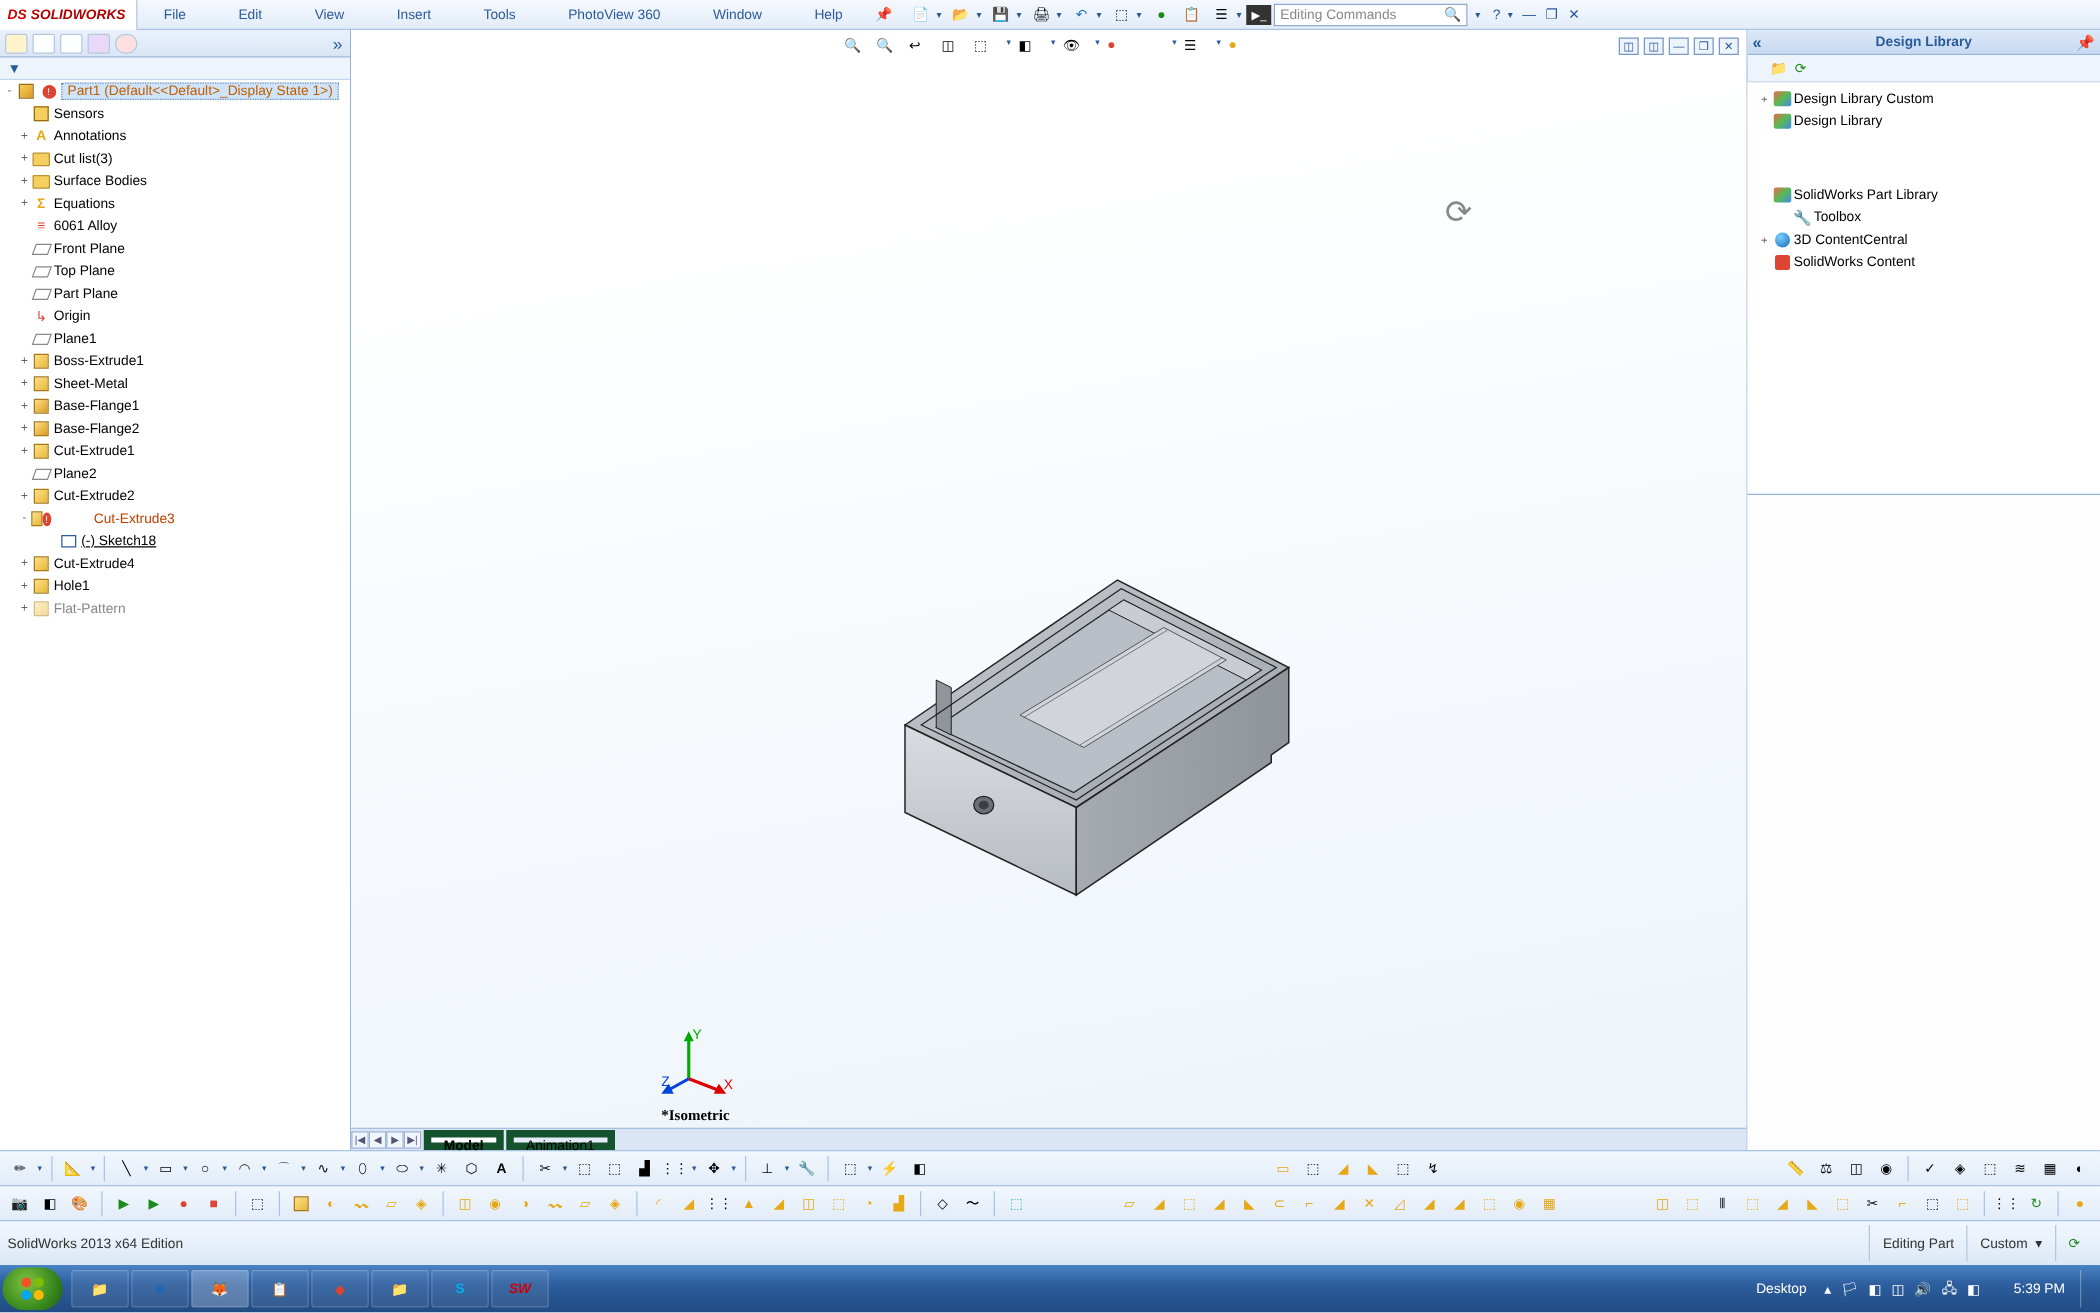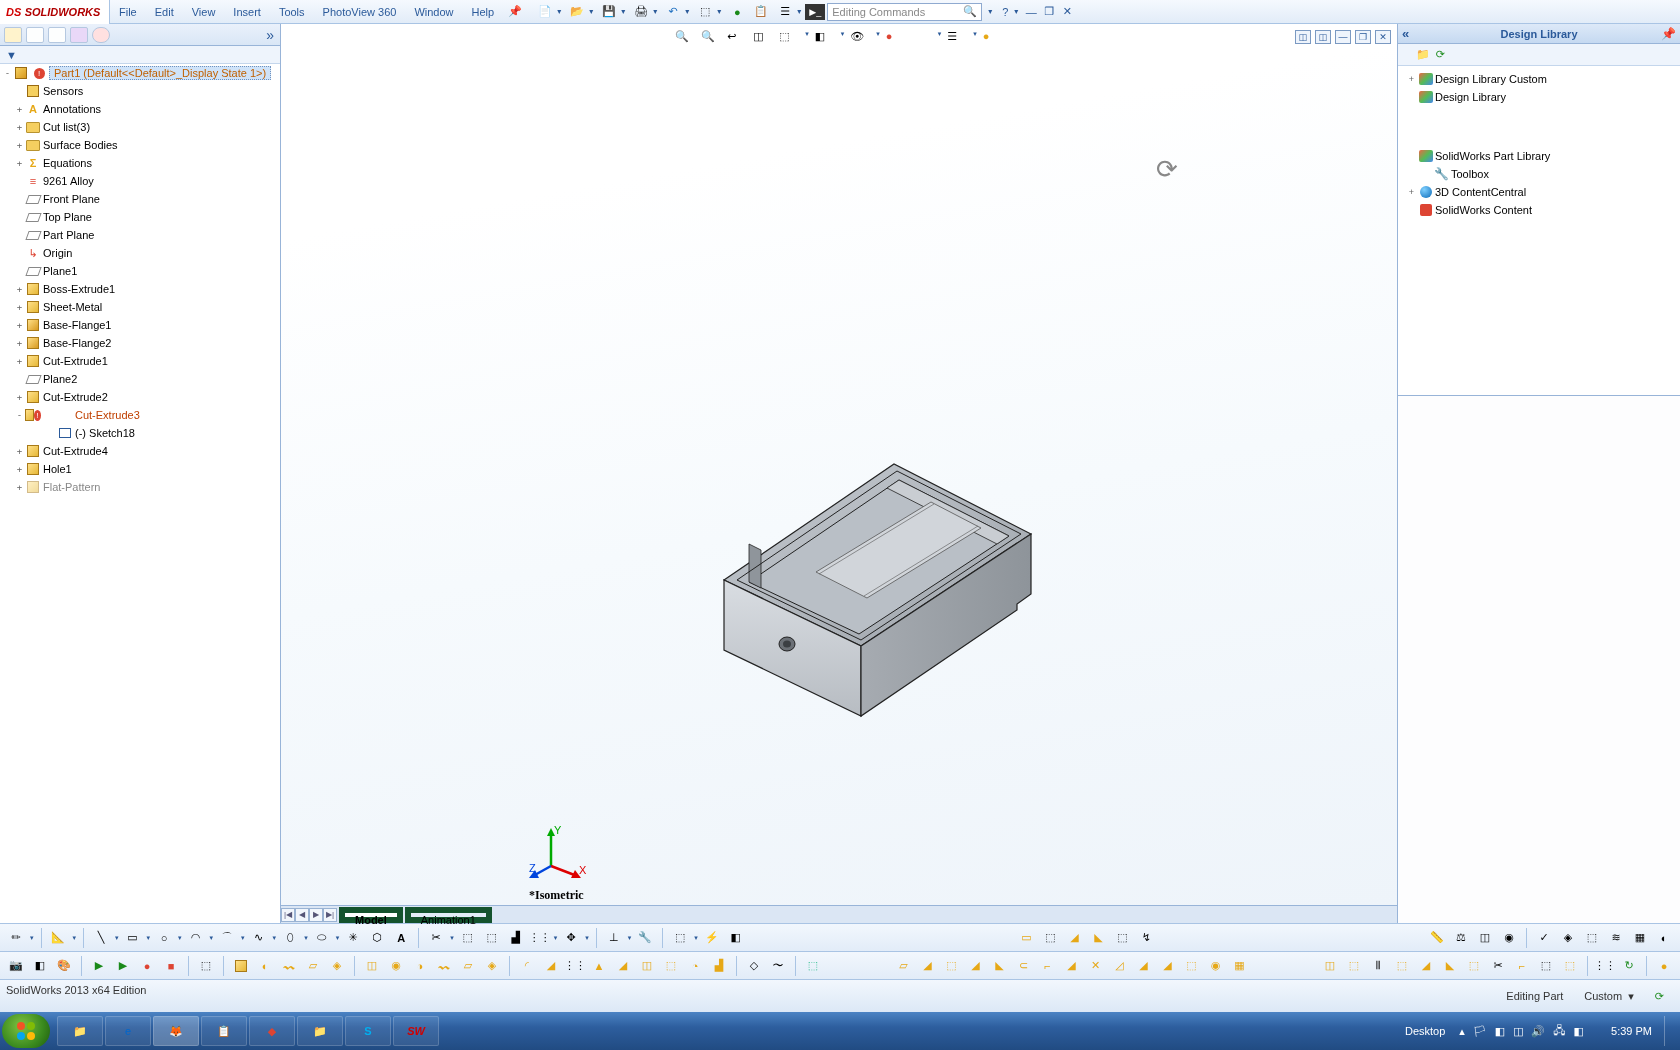--- a/index.html
+++ b/index.html
@@ -2,21 +2,21 @@
 <html><head>
 <meta charset="utf-8">
 <style>
 * { margin: 0; padding: 0; box-sizing: border-box; font-family: "Segoe UI", Tahoma, sans-serif; font-size: 11px; }
 body { width: 1680px; height: 1050px; background: #e8eef7; overflow: hidden; display: flex; flex-direction: column; }
 
 
 .menubar { height: 24px; background: linear-gradient(#f5f9fe,#e2ecf8); display: flex; align-items: center; border-bottom: 1px solid #a9c4e4; }
 .logo { width: 110px; height: 24px; background: #fff; display: flex; align-items: center; padding: 0 6px; font-style: italic; font-weight: bold; font-size: 12px; color: #d10000; border-right: 1px solid #a9c4e4; }
 .logo span.sw { color: #b00000; }
-.menubar .menu-item { padding: 0 9px; height: 100%; display: flex; align-items: center; color: #2b5a9a; cursor: default; }
+.menubar .menu-item { padding: 0 21px; height: 100%; display: flex; align-items: center; color: #2b5a9a; cursor: default; }
 .menubar .tb-icon { width: 20px; height: 20px; margin: 0 2px; display: flex; align-items: center; justify-content: center; }
 .menubar .dropdown-arrow { font-size: 8px; color: #2b5a9a; margin-right: 4px; }
 .doc-title { flex: 1; text-align: center; color: #2b5a9a; }
 .search-box { background: #fff; border: 1px solid #8faad0; width: 155px; height: 18px; display: flex; align-items: center; padding: 0 4px; color: #888; margin-right: 6px; position:relative;}
 .search-box .mag { position:absolute; right:4px; color:#555;}
 .win-ctrl { width: 18px; text-align: center; color: #2b5a9a; }
 
 
 .main-row { flex: 1; display: flex; min-height: 0; }
 .left-panel { width: 281px; background: #eef4fc; border-right: 1px solid #98b4d8; display: flex; flex-direction: column; }
@@ -25,21 +25,21 @@
 .left-tabs .collapse { position:absolute; right:6px; color:#2b5a9a; font-size:14px;}
 .filter-row { height: 18px; border-bottom: 1px solid #c4d6ec; padding-left: 6px; display:flex; align-items:center; color:#2b5a9a;}
 .tree { flex: 1; overflow: auto; background: #fff; }
 .tree-node { display: flex; align-items: center; height: 18px; padding-left: 2px; white-space: nowrap; }
 .tree-node .exp { width: 11px; text-align: center; color: #666; font-size: 9px; font-family: monospace; }
 .tree-node .ic { width: 16px; height: 14px; margin-right: 2px; display:inline-flex; align-items:center; justify-content:center; font-size:10px;}
 .tree-node .lbl { color: #000; }
 .tree-node.root .lbl { color: #c06000; background: #cfe3f9; padding: 0 4px; border: 1px dotted #7092be; }
 .tree-node.err .lbl { color: #c04000; margin-left: 32px; }
 .tree-node.grey .lbl { color: #888; }
-.ind1 { padding-left: 14px; } .ind2 { padding-left: 46px; }
+.ind1 { padding-left: 14px; } .ind2 { padding-left: 36px; text-decoration: underline; }
 
 
 .viewport-col { flex: 1; display: flex; flex-direction: column; position: relative; background: #fff; }
 .view-toolbar { position: absolute; top: 6px; left: 50%; transform: translateX(-50%); display: flex; gap: 6px; z-index: 2; }
 .view-toolbar .vtb { width: 20px; height: 20px; }
 .win-btns { position: absolute; top: 6px; right: 6px; display: flex; gap: 4px; z-index: 2; }
 .win-btns div { width: 16px; height: 14px; border: 1px solid #7a99c2; background: #eef4fc; font-size:9px; text-align:center; line-height:12px; color:#2b5a9a;}
 .canvas { flex: 1; background: linear-gradient(170deg,#ffffff 20%,#f6fafd 55%,#eef4fa 100%); position: relative; }
 .triad { position: absolute; left: 250px; bottom: 28px; font-size: 50px; }
 .view-label { position: absolute; left: 248px; bottom: 2px; font-weight: bold; font-family: Tahoma; font-size: 12px; color: #000; }
@@ -67,21 +67,21 @@
 .bottom-tabs .tab.active { background: #fff; font-weight: bold; }
 .bottom-tabs .tab.inactive { background: #e3ecf7; }
 
 
 .lower-tb { height: 28px; background: linear-gradient(#f2f7fd,#e2ecf8); border-top: 1px solid #a9c4e4; display: flex; align-items: center; padding: 0 6px; gap: 4px; }
 .lower-tb .sep { width: 1px; height: 20px; background: #a9c4e4; margin: 0 3px; }
 .tbi { width: 20px; height: 20px; border-radius: 2px; display:inline-flex; align-items:center; justify-content:center;}
 .dd { font-size: 7px; color: #2b5a9a; }
 
 
-.status { height: 20px; background: linear-gradient(#f2f7fd,#dce8f6); border-top: 1px solid #a9c4e4; display: flex; align-items: flex-end; padding: 16px 6px; color: #333; }
+.status { height: 36px; background: linear-gradient(#f2f7fd,#dce8f6); border-top: 1px solid #a9c4e4; display: flex; align-items: center; padding: 3px 6px; color: #333; }
 .status .spacer { flex: 1; }
 .status .seg { padding: 0 10px; border-left: 1px solid #b5c8e0; height: 100%; display: flex; align-items: center; }
 
 
 .taskbar { height: 38px; background: linear-gradient(#4b83c4,#2d5e9e 40%,#214b82); display: flex; align-items: center; padding: 0 2px; }
 .start { width: 48px; height: 34px; border-radius: 18px; background: radial-gradient(circle at 40% 35%, #7fc241,#3a8a1e 60%,#1e5a0e); margin-right: 6px; display:flex; align-items:center; justify-content:center; position:relative;}
 .start svg { width:24px; height:24px;}
 .task-ic { width: 46px; height: 30px; margin: 0 1px; background: rgba(255,255,255,0.08); border: 1px solid rgba(255,255,255,0.18); border-radius: 2px; display:flex; align-items:center; justify-content:center;}
 .tray { margin-left: auto; display: flex; align-items: center; color: #fff; gap: 8px; padding-right: 4px; font-size:11px;}
 .tray .desktop-lbl { margin-right: 6px; }
@@ -199,21 +199,21 @@
             <span class="ic">
               <span style="color:#e6a817;font-weight:bold;">Σ</span>
             </span>
             <span class="lbl">Equations</span>
           </div>
           <div class="tree-node ind1">
             <span class="exp"></span>
             <span class="ic">
               <span style="color:#d43;">≡</span>
             </span>
-            <span class="lbl">9261 Alloy</span>
+            <span class="lbl">6061 Alloy</span>
           </div>
           <div class="tree-node ind1">
             <span class="exp"></span>
             <span class="ic">
               <span class="ic-plane"></span>
             </span>
             <span class="lbl">Front Plane</span>
           </div>
           <div class="tree-node ind1">
             <span class="exp"></span>

